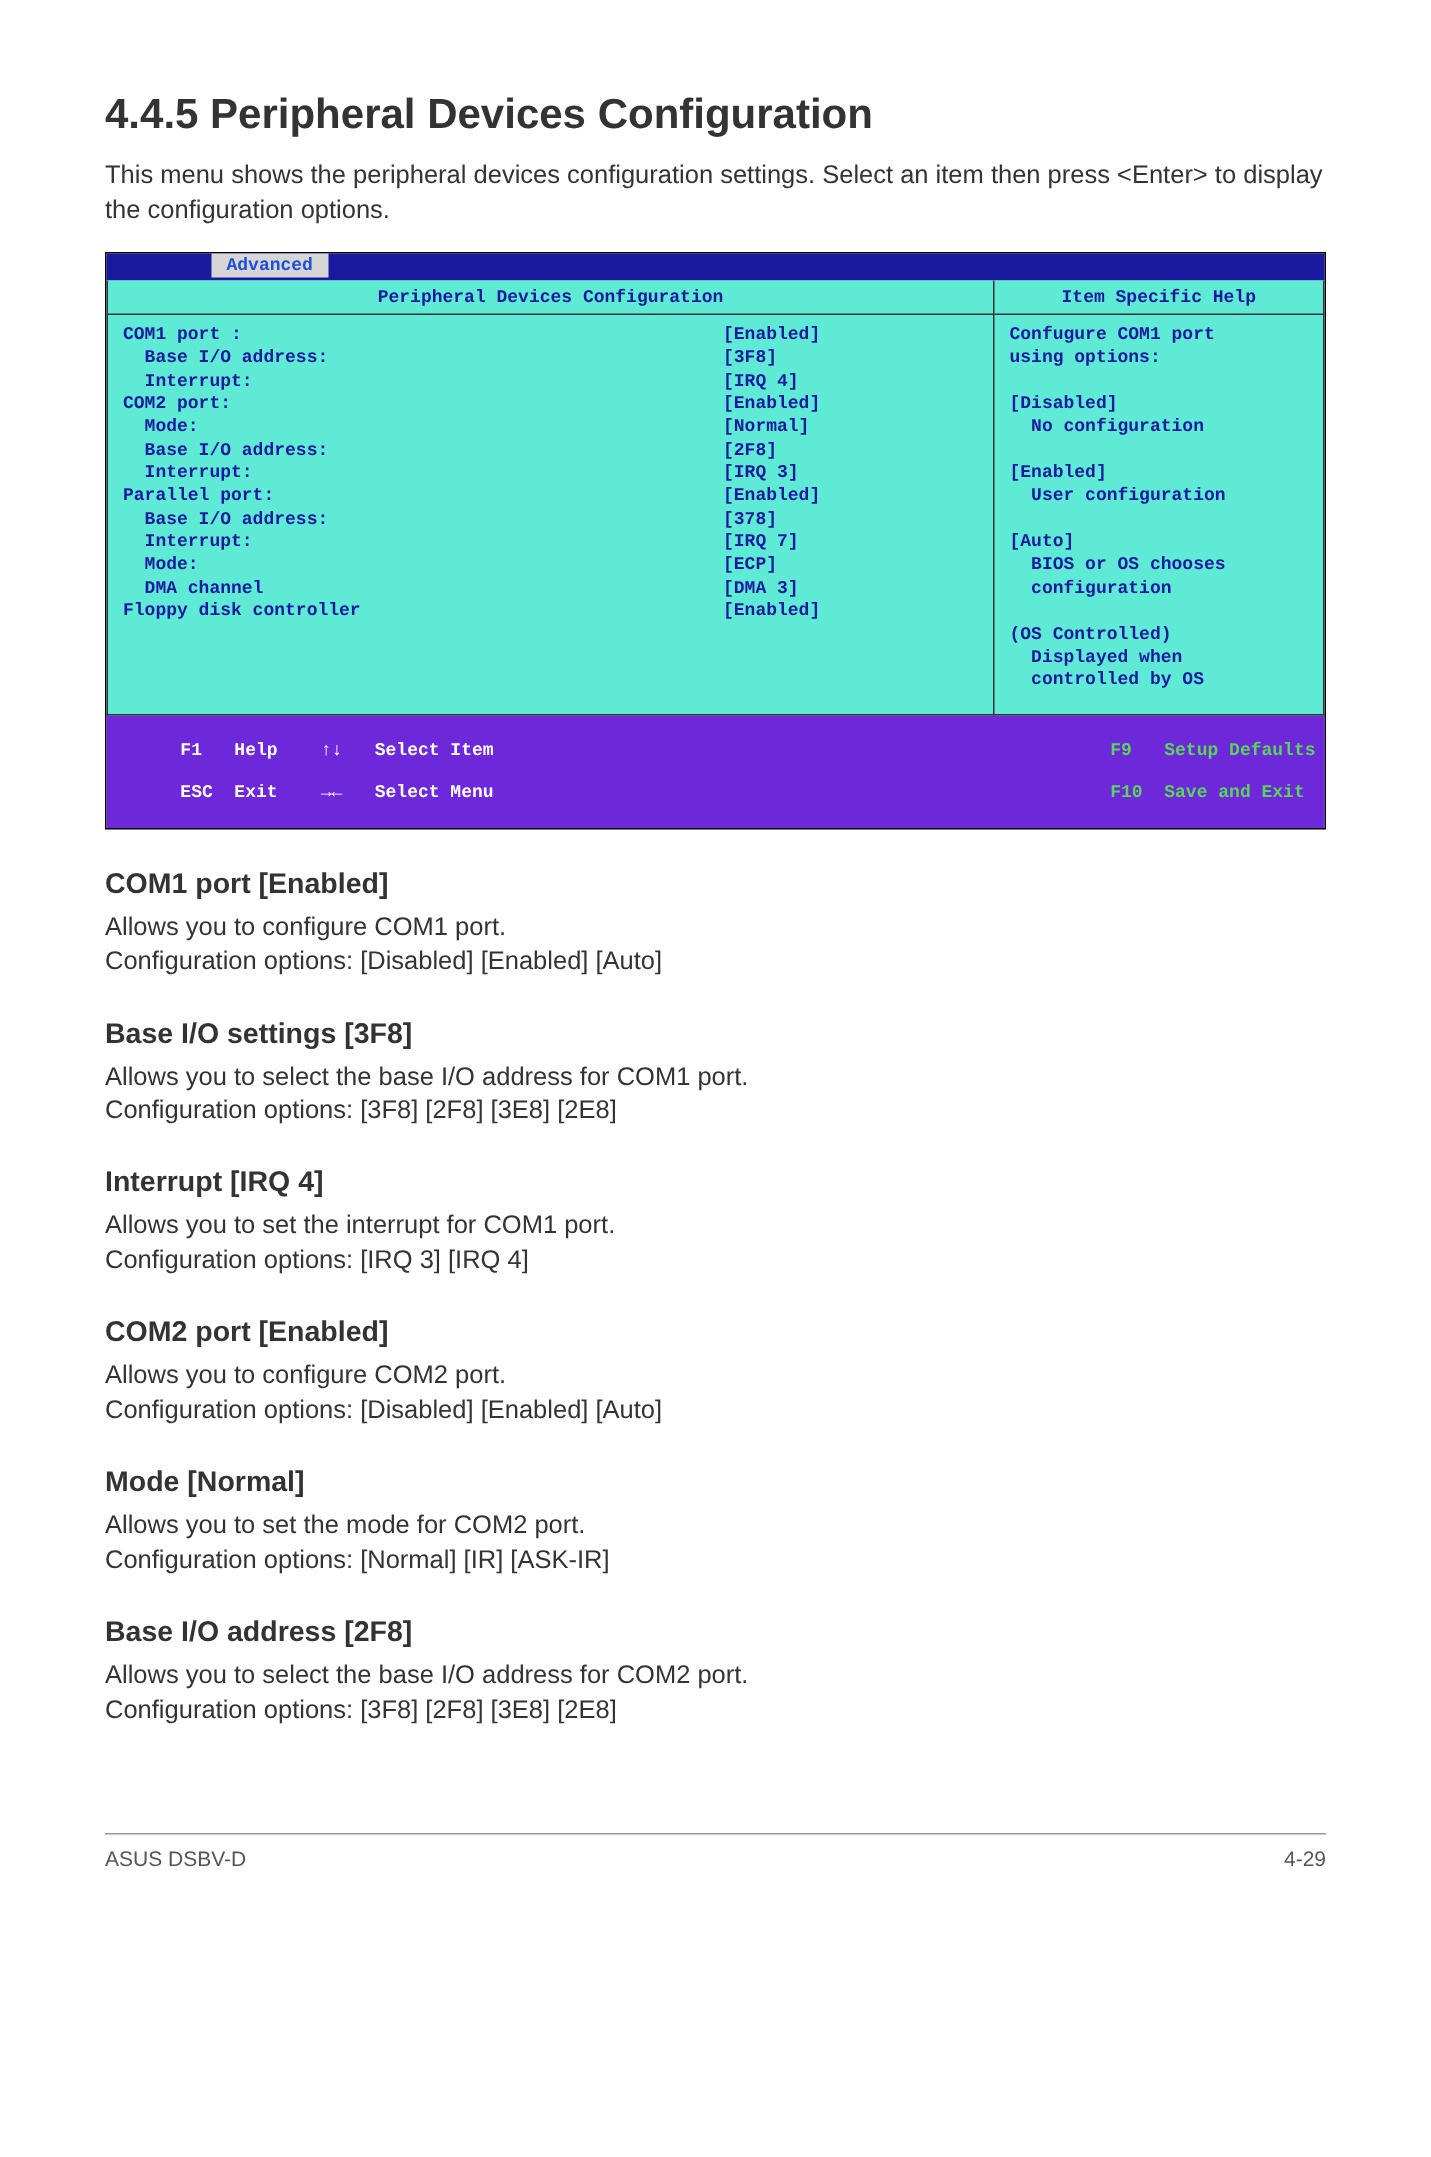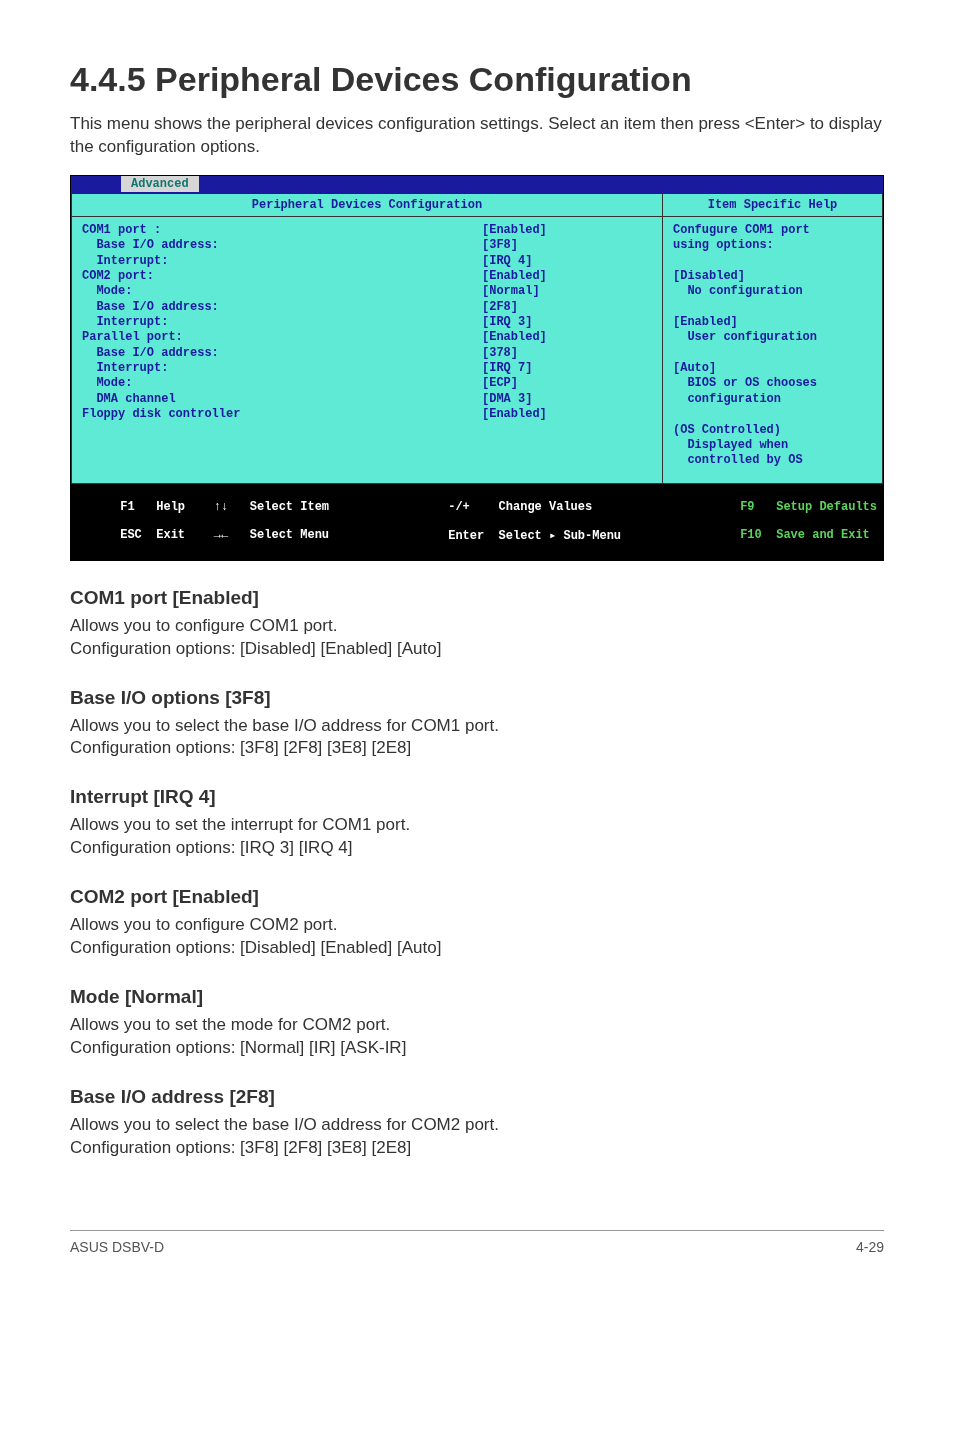--- a/index.html
+++ b/index.html
@@ -4,21 +4,21 @@
 <style>
   * { box-sizing: border-box; margin: 0; padding: 0; }
   body {
     font-family: Arial, Helvetica, sans-serif;
     background: #fff;
     color: #333;
     padding: 60px 70px 40px 70px;
     width: 954px;
   }
   h1.section-title {
-    font-size: 34px;
+    font-size: 28px;
     font-weight: bold;
     color: #333;
     margin-bottom: 14px;
   }
   p.intro {
     font-size: 17px;
     line-height: 1.35;
     color: #333;
     margin-bottom: 16px;
   }
@@ -37,23 +37,23 @@
     padding: 2px 0;
     font-weight: bold;
   }
   .bios-tabs {
     background: #1a1a9e;
     padding: 0 0 2px 0;
   }
   .bios-tab {
     display: inline-block;
     background: #d6d6d6;
-    color: #0f766e;
+    color: #1d4ed8;
     padding: 1px 10px;
-    margin-left: 50px;
+    margin-left: 70px;
     font-weight: bold;
   }
   .bios-body {
     display: flex;
     background: #5eead4;
   }
   .bios-left {
     flex: 1;
     border: 1px solid #333;
     border-top: none;
@@ -93,21 +93,21 @@
     border-bottom: 1px solid #333;
     color: #1a1a9e;
   }
   .bios-help {
     padding: 6px 10px 14px 10px;
     color: #1a1a9e;
     line-height: 1.28;
     white-space: pre;
   }
   .bios-footer {
-    background: #000000;
+    background: #6d28d9;
     color: #efefef;
     padding: 2px 6px 3px 6px;
     display: flex;
     justify-content: space-between;
     white-space: pre;
   }
   .bf-col { display:inline-block; }
   .bf-key { color: #fff; }
   .bf-green { color: #5bd45b; }
 
@@ -197,35 +197,31 @@
   Displayed when
   controlled by OS</div>
     </div>
   </div>
   <div class="bios-footer">
     <span class="bf-col">
       <span class="bf-key">F1   Help    ↑↓   Select Item</span><br>
       <span class="bf-key">ESC  Exit    →←   Select Menu</span>
     </span>
     <span class="bf-col">
-      <span class="bf-key">-/+    Change Values</span><br>
-      <span class="bf-key">Enter  Select ▸ Sub-Menu</span>
-    </span>
-    <span class="bf-col">
       <span class="bf-green">F9   Setup Defaults</span><br>
       <span class="bf-green">F10  Save and Exit</span>
     </span>
   </div>
 </div>
 
 <h2 class="subhead">COM1 port [Enabled]</h2>
 <p class="desc" style="white-space:pre-line">Allows you to configure COM1 port.
 Configuration options: [Disabled] [Enabled] [Auto]</p>
 
-<h2 class="subhead">Base I/O options [3F8]</h2>
+<h2 class="subhead">Base I/O settings [3F8]</h2>
 <p class="desc" style="white-space:pre-line">Allows you to select the base I/O address for COM1 port.
 Configuration options: [3F8] [2F8] [3E8] [2E8]</p>
 
 <h2 class="subhead">Interrupt [IRQ 4]</h2>
 <p class="desc" style="white-space:pre-line">Allows you to set the interrupt for COM1 port.
 Configuration options: [IRQ 3] [IRQ 4]</p>
 
 <h2 class="subhead">COM2 port [Enabled]</h2>
 <p class="desc" style="white-space:pre-line">Allows you to configure COM2 port.
 Configuration options: [Disabled] [Enabled] [Auto]</p>

